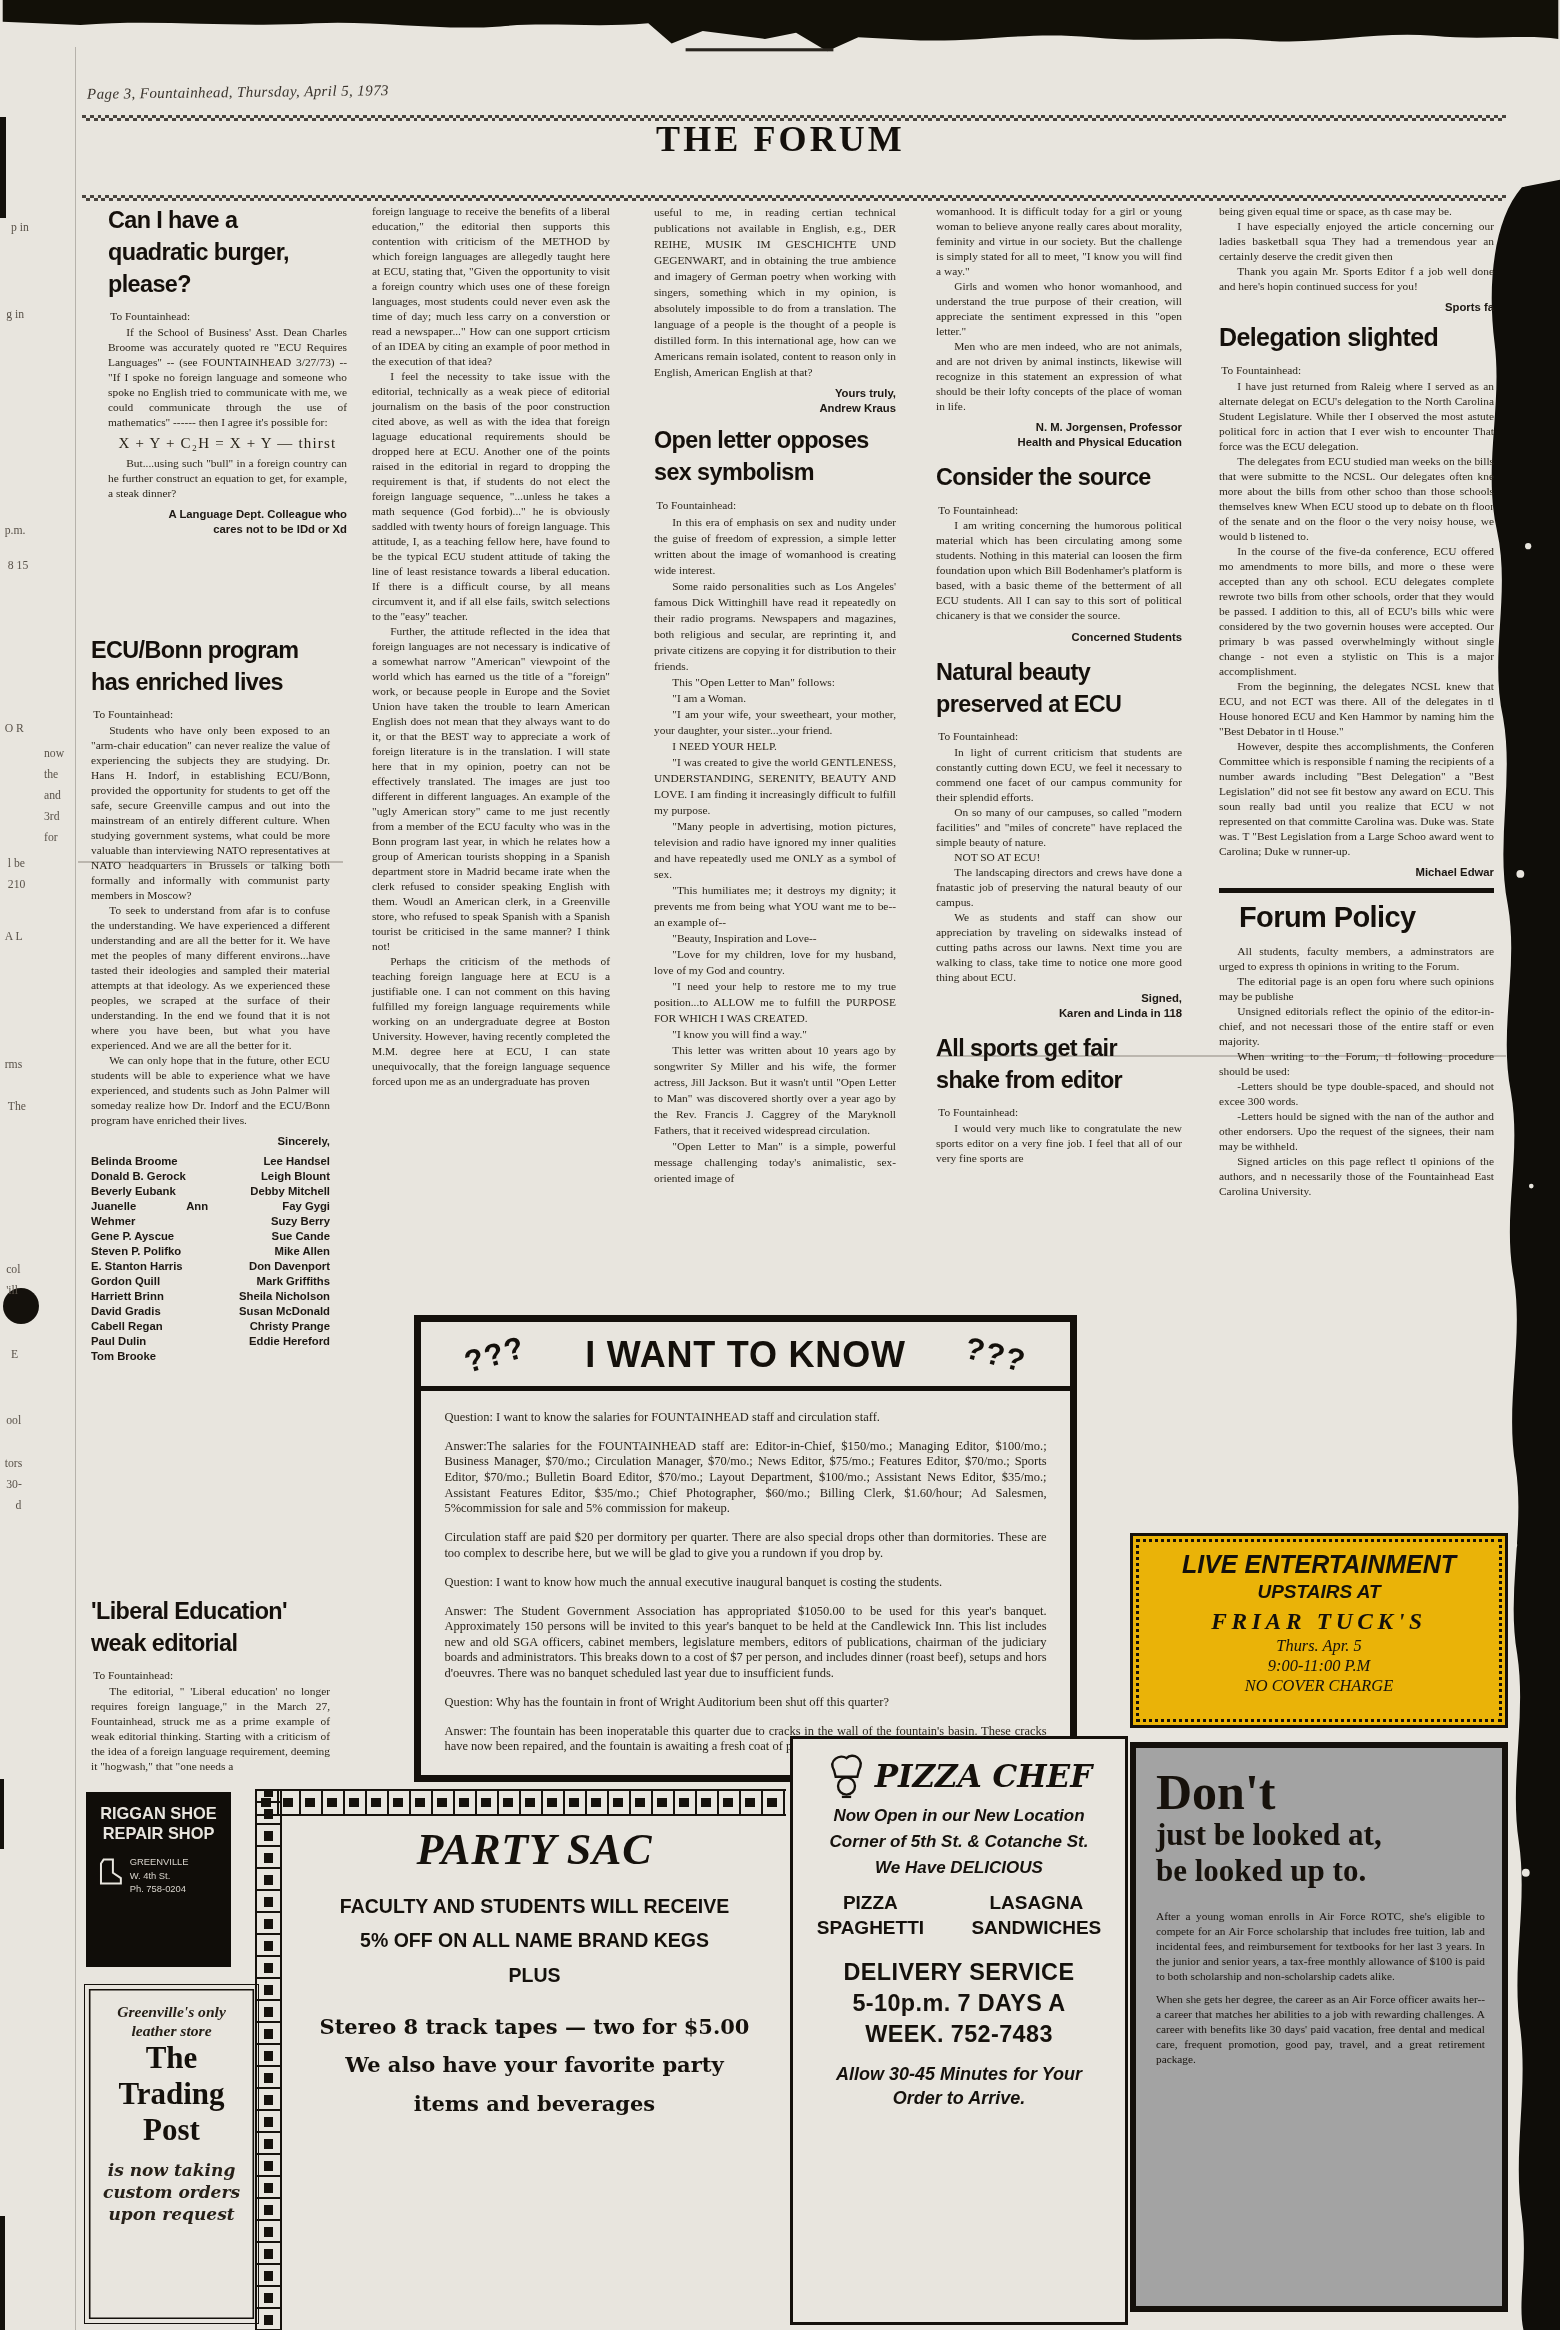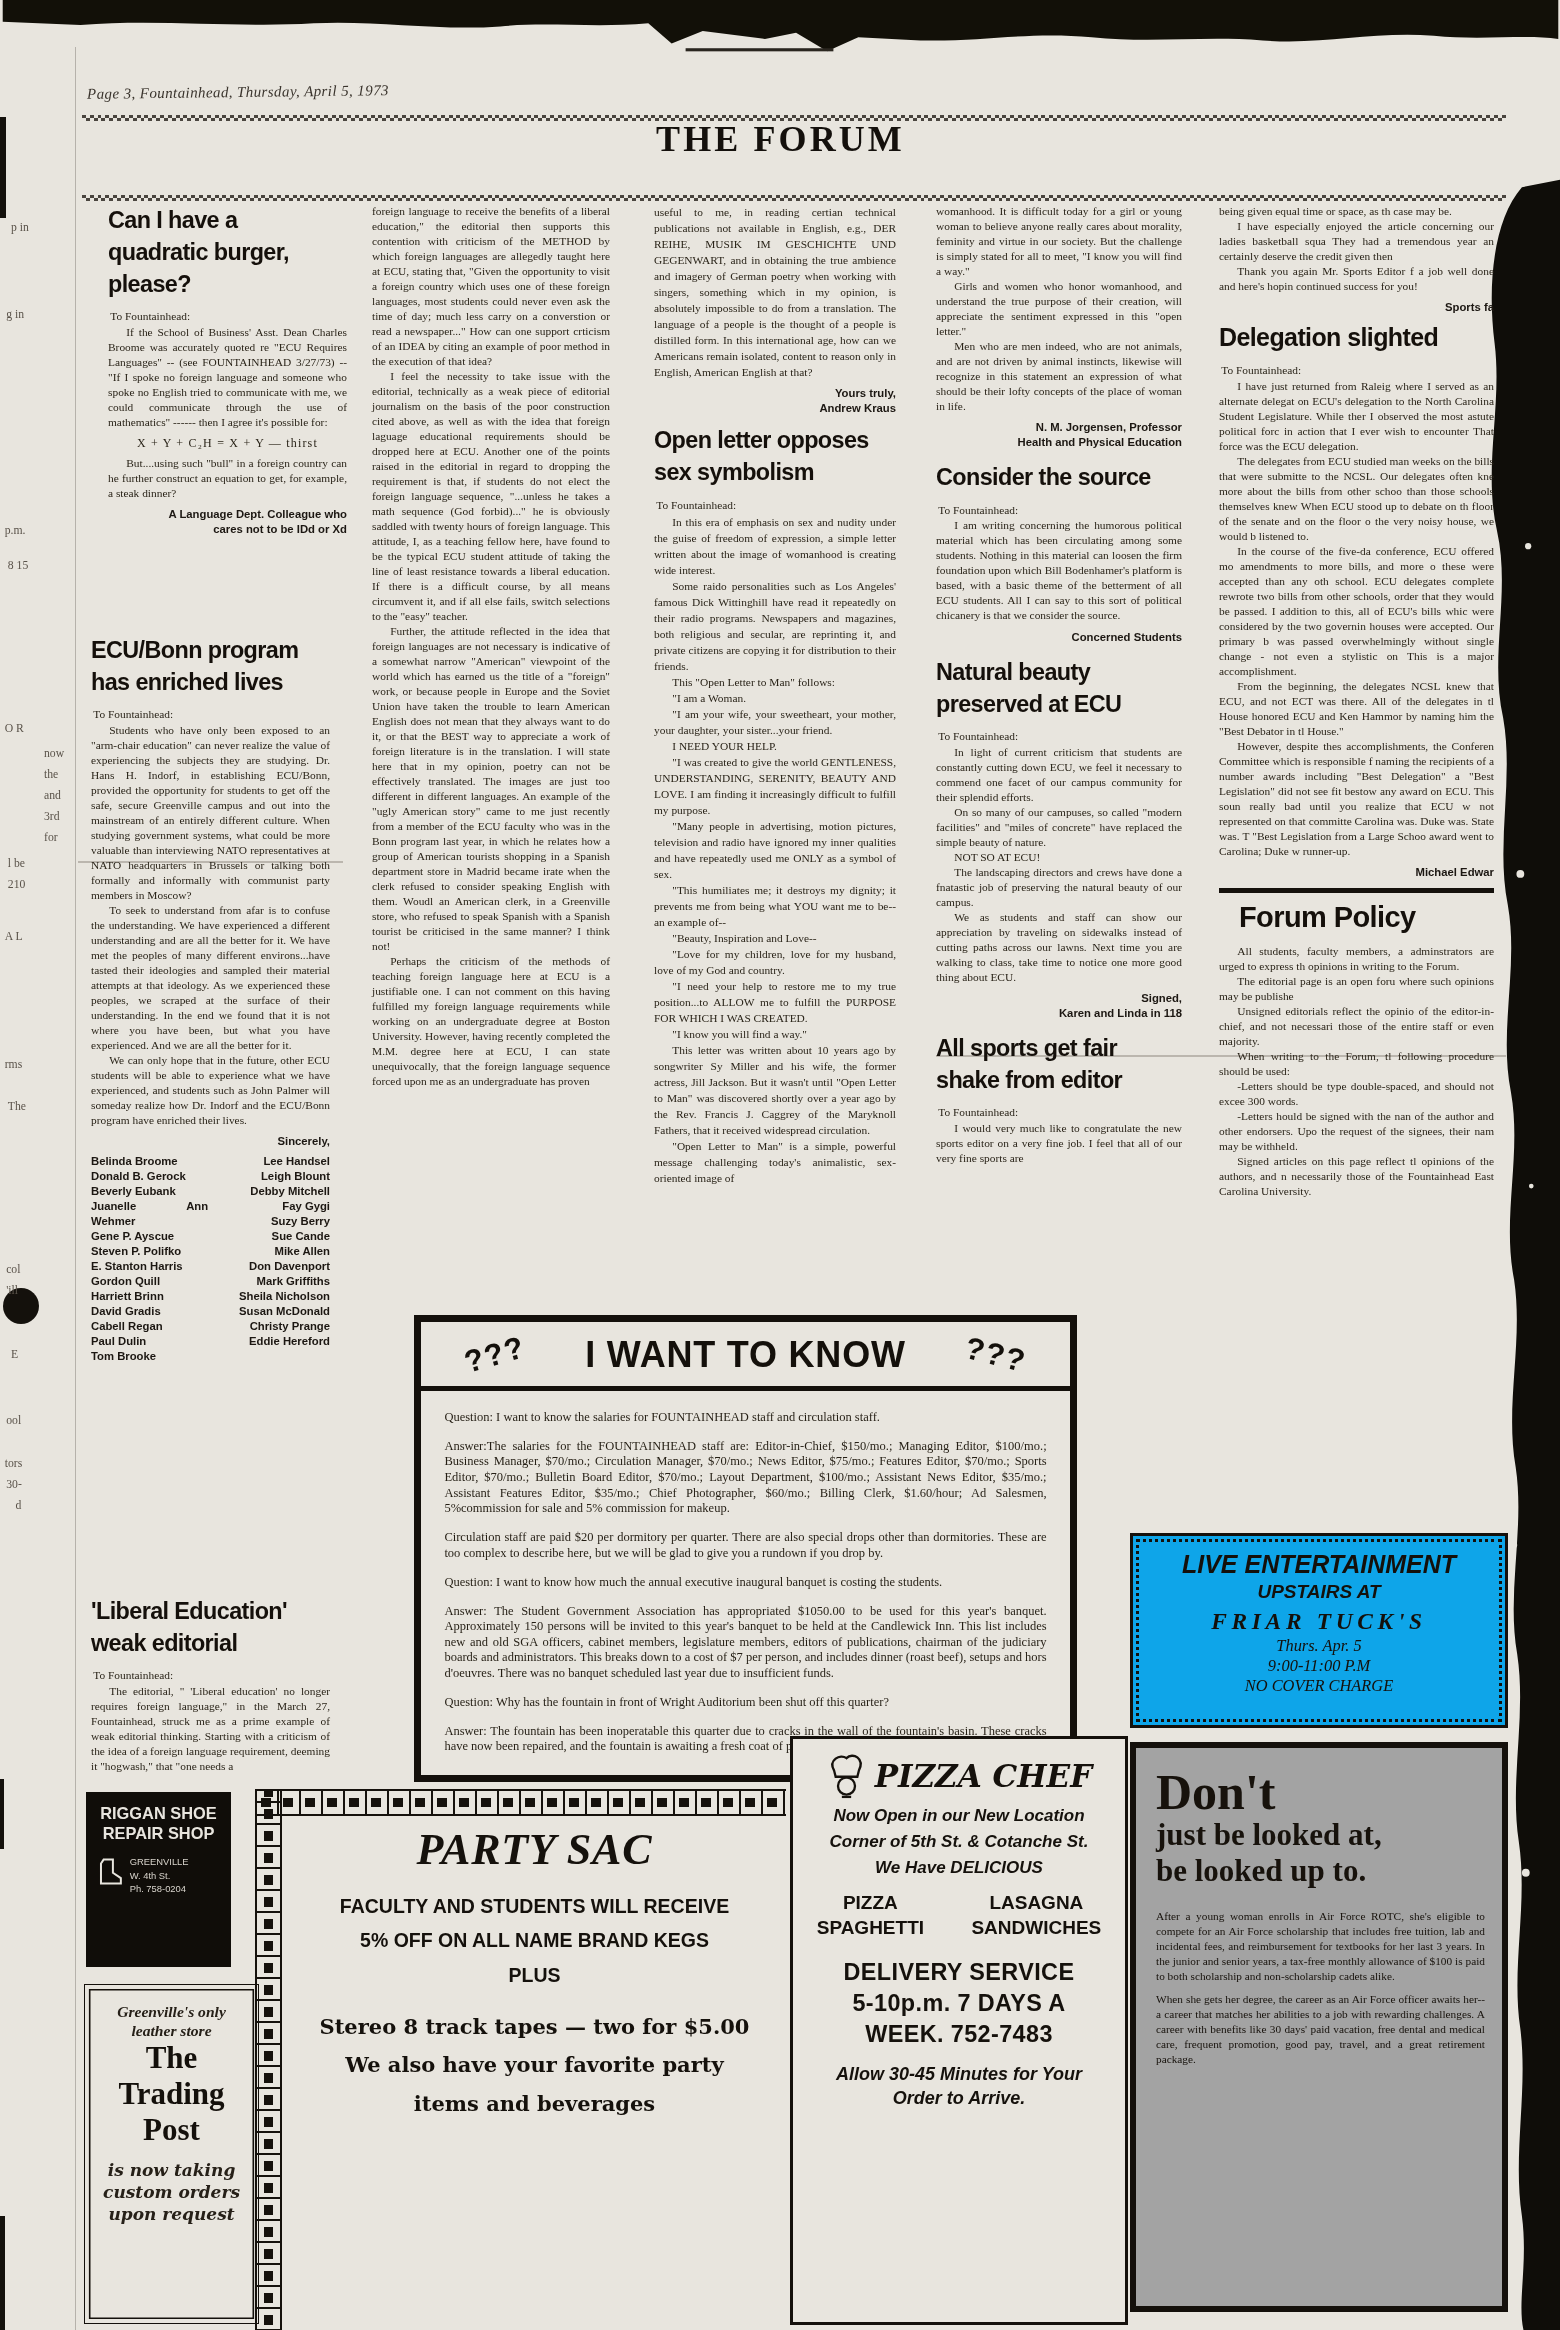--- a/index.html
+++ b/index.html
@@ -25,21 +25,21 @@
   .bp{text-indent:1.6em;}
   .cont .bp:first-child{text-indent:0;}
   .salut{text-indent:.2em;margin:0 0 0.8px 0 !important;}
   .headline{margin:3.1px 0 9.4px 0;color:#15100b;}
   .hl{margin:0;font-family:"Liberation Sans",sans-serif;font-weight:700;letter-spacing:-0.6px;}
   .h-lg .hl{font-size:23.4px;line-height:32px;}
   .h-c5 .hl{font-size:25px;line-height:34px;}
   .h-fp .hl{font-size:29px;line-height:36px;margin-left:20px;}
   .sig-block{margin-top:6.2px;}
   .sg{margin:0;text-align:right;font:700 11.3px/15px "Liberation Sans",sans-serif;color:#1c1712;}
-  .formula{text-align:center;text-indent:0;font-size:12px;letter-spacing:1.2px;margin:5.5px 0 !important;}
+  .formula{text-align:center;text-indent:0;font-size:15px;letter-spacing:1.2px;margin:5.5px 0 !important;}
   .names{display:flex;justify-content:space-between;margin-top:4.7px;}
   .names-col{width:49%;}
   .nm{margin:0;font:700 11.3px/15px "Liberation Sans",sans-serif;color:#1c1712;}
   .nm-r{text-align:right;}
   
   .iwk{position:absolute;left:414px;top:1315px;width:663px;height:467px;border:7px solid #14100b;
        box-sizing:border-box;background:#e8e5de;}
   .iwk-head{display:flex;align-items:center;justify-content:space-between;height:64px;
             border-bottom:5.5px solid #14100b;padding:0 43px;}
   .iwk-title{font:700 36px/39px "Liberation Sans",sans-serif;letter-spacing:0.8px;color:#14100b;}
@@ -85,21 +85,21 @@
   .pizza-title{font:700 italic 31px/34px "DejaVu Serif",serif;}
   .pizza-lines p{margin:6.2px 0 0 0;font:700 italic 17px/20px "Liberation Sans",sans-serif;}
   .pizza-menu{display:flex;justify-content:space-around;margin-top:11px;}
   .pizza-menu p{margin:2px 0;font:700 19px/23.4px "Liberation Sans",sans-serif;}
   .pizza-delivery{margin-top:17px;}
   .pizza-delivery p{margin:4.7px 0;font:700 23.4px/26.5px "Liberation Sans",sans-serif;letter-spacing:0.4px;}
   .pizza-allow{margin-top:15.6px;}
   .pizza-allow p{margin:1.6px 0;font:700 italic 18px/22px "Liberation Sans",sans-serif;}
   .friar{position:absolute;left:1130px;top:1533px;width:378px;height:195px;border:3.1px solid #14100b;
          outline:3.9px dotted #14100b;outline-offset:-9.4px;box-sizing:border-box;text-align:center;
-         padding-top:14px;color:#14100b;background:#0ea5e9;}
+         padding-top:14px;color:#14100b;background:#eab308;}
   .friar-live{font:700 italic 25px/28px "Liberation Sans",sans-serif;margin:0;}
   .friar-up{font:700 italic 19px/23.4px "Liberation Sans",sans-serif;margin:1.6px 0 0 0;text-align:center;}
   .friar-name{font:700 italic 23.4px/30px "Liberation Serif",serif;letter-spacing:4.7px;margin:3.1px 0 0 0;}
   .friar-when p{margin:0;font:italic 16.4px/20px "Liberation Serif",serif;}
   .af{position:absolute;left:1130px;top:1742px;width:378px;height:570px;border:6.2px solid #14100b;
       box-sizing:border-box;background:#a3a3a3;color:#17120c;padding:19px 17px 0 20px;}
   .af-h1{font:700 50px/50px "Liberation Serif",serif;margin:0;}
   .af-h2{font:700 31px/36px "Liberation Serif",serif;margin:0;}
   .af-body{margin-top:20px;font-size:11.3px;line-height:15px;text-align:justify;}
   .af-body p{margin:0 0 7.8px 0;}

